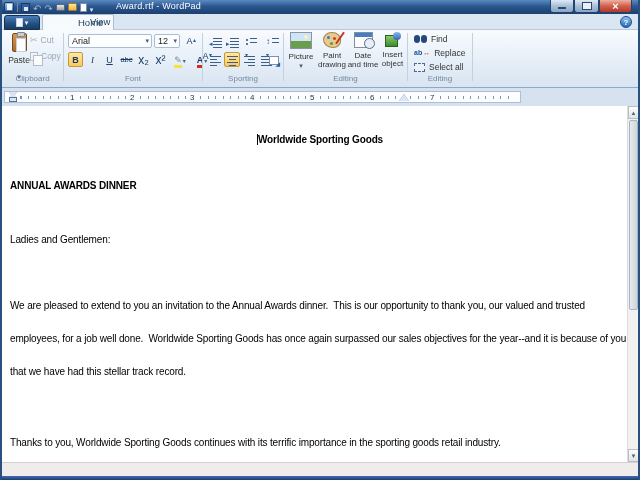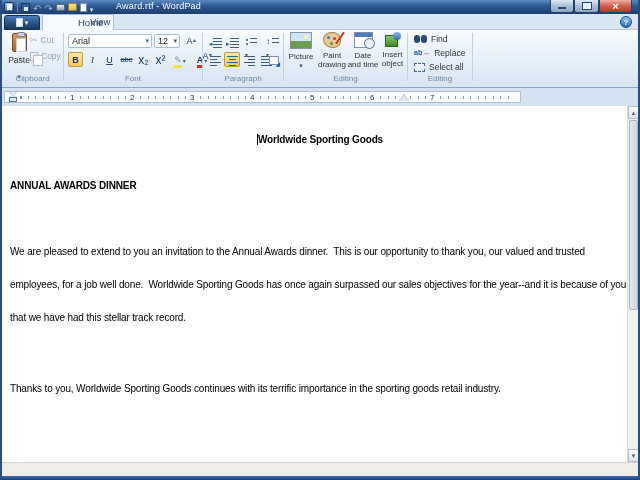--- a/index.html
+++ b/index.html
@@ -296,21 +296,21 @@
           <span class="bars">
             <i></i>
             <i></i>
             <i></i>
             <i></i>
           </span>
         </div>
       <div class="pbtn" style="left:62px;top:22px;left:62px;">
           <span class="ic-pdlg"></span>
         </div>
-      <div class="grp-label">Paragraph</div>
+      <div class="grp-label">Sporting</div>
     </div>
     <div class="gsep" style="left:281px;"></div>
 
     <div class="grp" style="left:282px;width:123px;">
       <div class="ins-btn" style="left:33px;">
         <span class="ins-ic ic-paint"></span>
         <div>Paint drawing</div>
       </div>
       <div class="ins-btn" style="left:2px;">
         <span class="ins-ic ic-picture"></span>
@@ -360,20 +360,21 @@
       <span class="mark-firstline"></span>
       <span class="mark-left"></span>
       <span class="mark-right"></span>
     </div>
   </div>
 
   <div id="docarea">
     <div id="doc-text">
       <div id="doc-title" class="doc-center"><span class="caret"></span><span>Worldwide Sporting Goods</span></div>
       <div id="doc-heading">ANNUAL AWARDS DINNER</div>
+      <div id="doc-salutation">Ladies and Gentlemen:</div>
       <div id="doc-para1">
         <div>We are pleased to extend to you an invitation to the Annual Awards dinner.  This is our opportunity to thank you, our valued and trusted</div>
         <div>employees, for a job well done.  Worldwide Sporting Goods has once again surpassed our sales objectives for the year--and it is because of you</div>
         <div>that we have had this stellar track record.</div>
       </div>
       <div id="doc-para2">Thanks to you, Worldwide Sporting Goods continues with its terrific importance in the sporting goods retail industry.</div>
       
       
       
       

